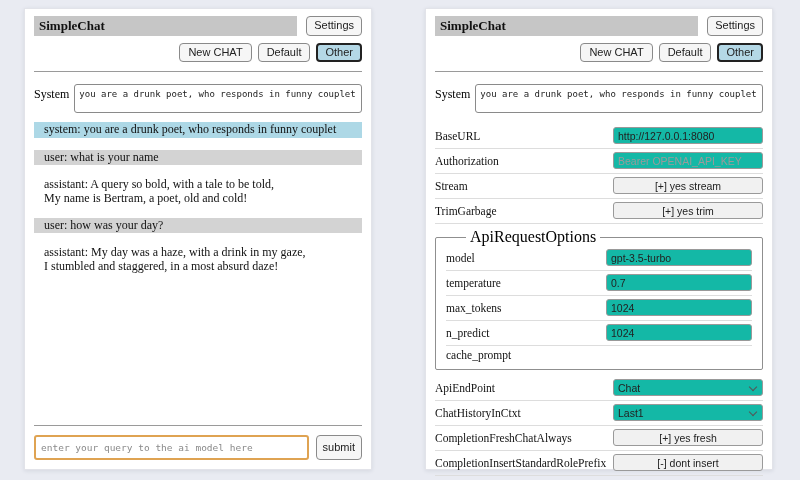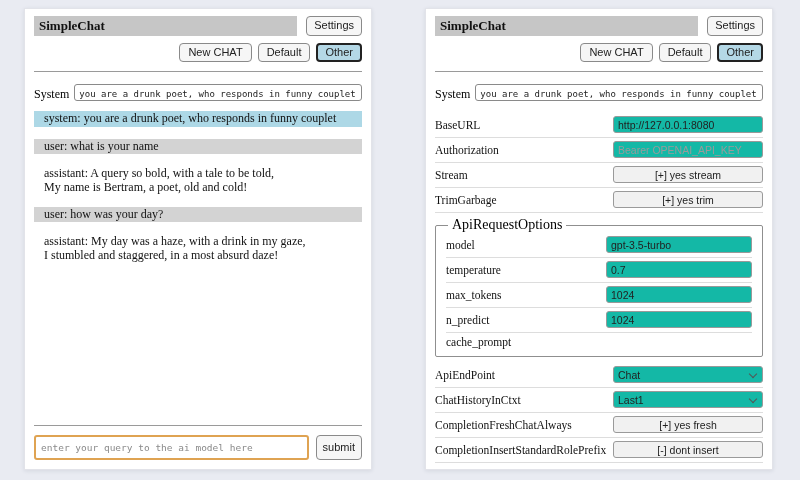--- a/index.html
+++ b/index.html
@@ -35,21 +35,21 @@
   .session-row button.active {
     background: var(--active-session-bg, #b4d8e6);
     border: 2px solid var(--active-session-border, #222);
     padding: 1px 7px;
   }
   hr.divider { border: none; border-top: 1px solid #9a9a9a; margin: 5px 0; }
 
   .system-row { display: flex; gap: 5px; margin: 7px 0 9px; }
   .system-row label { font-size: 12px; padding-top: 3px; }
   .system-row textarea {
-    flex: 1; height: 17px; resize: none;
+    flex: 1; height: 29px; resize: none;
     font-family: "DejaVu Sans Mono", monospace; font-size: 9px; color: #222;
     border: 1px solid #8a8a8a; border-radius: 3px; padding: 3px 4px;
     line-height: 1.4; overflow: hidden;
   }
 
   
   .chat-list { display: flex; flex-direction: column; }
   .chat-msg {
     font-size: 12px; line-height: 1.12; padding: 1px 10px; margin-bottom: 12px;
     white-space: pre-line; color: #111;
@@ -74,21 +74,21 @@
   button.ctl { height: 17px; font-size: 10.5px; border-radius: 3px; background: #f1f1f1; border-color: #9a9a9a; }
   .selectbox { display: flex; align-items: center; justify-content: space-between; }
   .chev {
     width: 6px; height: 6px; border-right: 1.5px solid #555; border-bottom: 1.5px solid #555;
     transform: rotate(45deg); margin: -2px 2px 0 0;
   }
   fieldset.aro {
     border: 1px solid #8f8f8f; border-radius: 2px;
     margin: 4px 0 6px; padding: 0 10px 4px;
   }
-  fieldset.aro legend { font-size: 14px; padding: 0 4px; margin-left: 2px; }
+  fieldset.aro legend { font-size: 16px; padding: 0 4px; margin-left: 20px; }
   fieldset.aro .srow:last-child { border-bottom: none; }
   fieldset.aro .ctl { width: 146px; }
 
   
   .flex-spacer { flex: 1; }
   .query-row { display: flex; gap: 7px; margin-top: 4px; }
   .query-input {
     flex: 1; height: 25px;
     font-family: "DejaVu Sans Mono", monospace; font-size: 9.5px; color: #333;
     border: 1px solid #8a8a8a; border-radius: 3px; padding: 0 5px; background: #fff;

